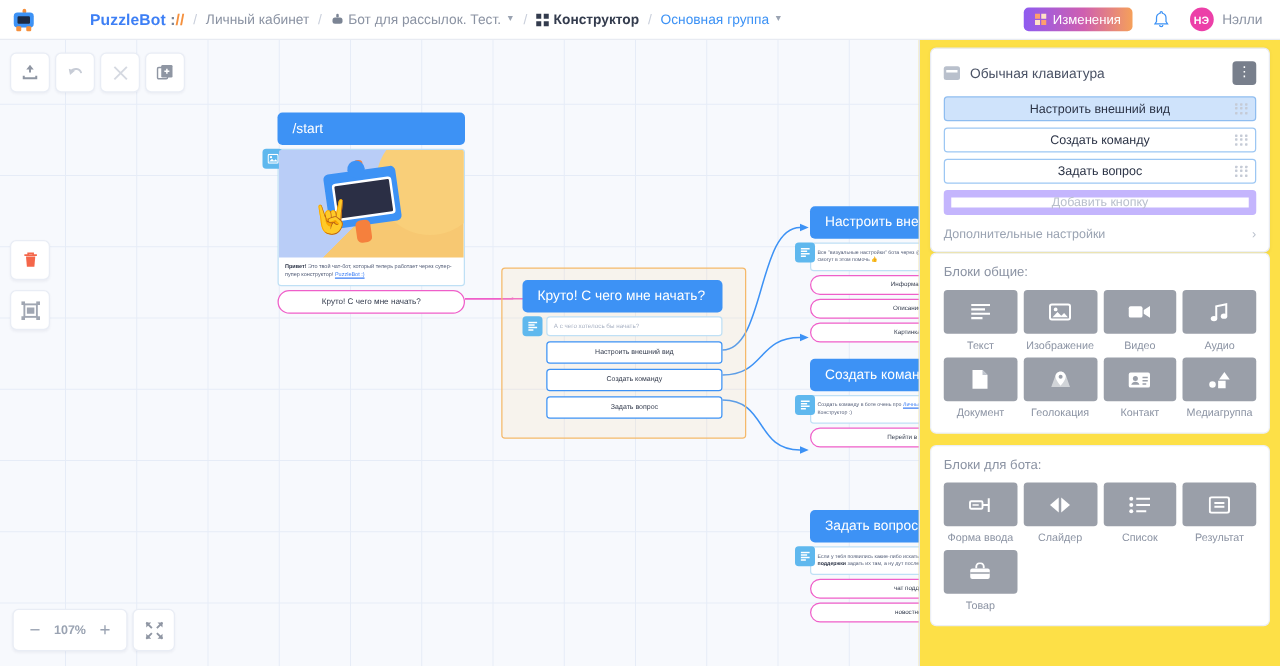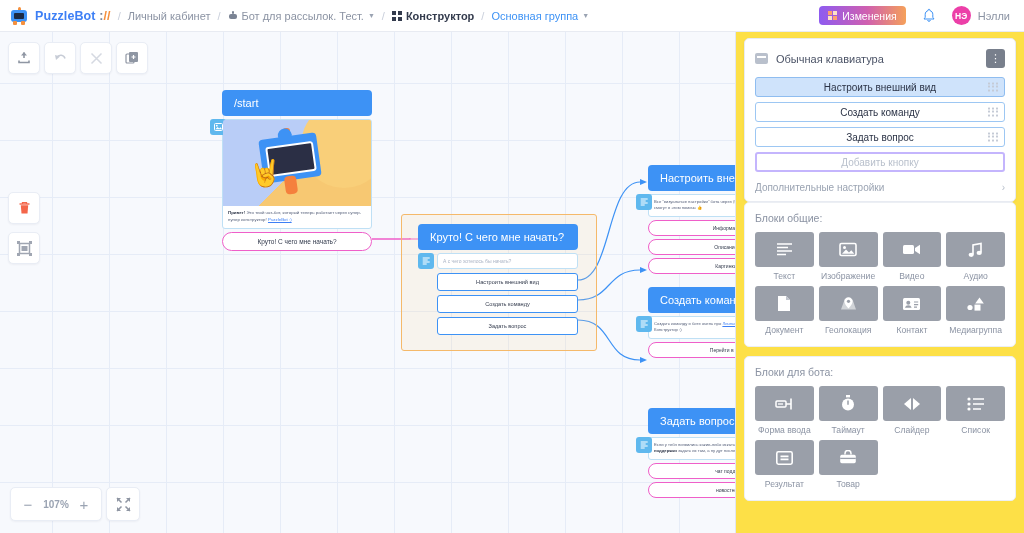--- a/index.html
+++ b/index.html
@@ -28,21 +28,21 @@
     background: #1b2a44; border-radius: 1px;
   }
   .logo-mark .dot {
     position: absolute; left: 7.5px; top: 0px; width: 3px; height: 4px;
     background: #f5903d; border-radius: 2px;
   }
   .logo-mark .footl, .logo-mark .footr {
     position: absolute; top: 14px; width: 4px; height: 4px; background:#f5903d; border-radius:1px;
   }
   .logo-mark .footl { left: 3px; } .logo-mark .footr { left: 11px; }
-  .brand { font-size: 12.5px; font-weight: bold; color: #3d7ff5; letter-spacing: .1px;}
+  .brand { font-size: 12.5px; font-weight: bold; color: #3d7ff5; letter-spacing: .1px; margin-left: 37px;}
   .brand .sep1 { color: #7a8699; font-weight: bold; }
   .brand .slashes { color: #f5903d; font-weight: bold; }
   .crumb-sep { color: #c9cfdb; font-size: 11px; margin: 0 7px; }
   .crumb { font-size: 11px; color: #8b93a3; display: flex; align-items: center; gap: 4px; white-space: nowrap;}
   .crumb.link { color: #8b93a3; }
   .crumb.blue { color: #3d92f5; }
   .crumb.dark { color: #333b4d; font-weight: bold; justify-content: flex-end; }
   .caret { font-size: 7px; color: #9aa3b2; }
   .bot-ico { width: 10px; height: 10px; position: relative; display:inline-block;}
   .bot-ico::before{content:"";position:absolute;left:1px;top:3px;width:8px;height:5px;background:#7b8494;border-radius:2px;}
@@ -202,21 +202,21 @@
     background: #fff; display: flex; align-items: center; justify-content: center;
     font-size: 10px; color: #2b3346; margin-bottom: 5px; cursor: pointer;
   }
   .kb-btn.active { background: #cfe3fb; border-color: #8fbdf0; }
   .kb-btn .dots {
     position: absolute; right: 5px; top: 50%; transform: translateY(-50%);
     width: 11px; height: 9px; display: grid; grid-template-columns: repeat(3,1fr);
     grid-template-rows: repeat(3,1fr); gap: 1px;
   }
   .kb-btn .dots i { background: #c5cbd6; width: 2px; height: 2px; border-radius: .5px;}
-  .kb-btn.ghost { border: 2px solid #c4b5fd; color: #b9c0cc; cursor: pointer; }
+  .kb-btn.ghost { border: 6px solid #c4b5fd; color: #b9c0cc; cursor: pointer; }
   .kb-extra {
     display: flex; align-items: center; font-size: 10px; color: #9aa3b2;
     padding-top: 5px; cursor: pointer;
   }
   .kb-extra .chev { margin-left: auto; font-size: 10px; color: #b9c0cc; }
 
   .add-row {
     display: flex; align-items: center; padding: 10px 10px 9px 12px;
   }
   .add-title { font-size: 11px; color: #6d7587; }
@@ -643,30 +643,20 @@
               <svg class="ic" width="19" height="14" viewBox="0 0 19 14">
                   <rect x="1" y="4" width="10" height="6" rx="1" fill="none" stroke="#fff" stroke-width="1.5"></rect>
                   <path d="M3 7h5" stroke="#fff" stroke-width="1.3"></path>
                   <path d="M11 7h5" stroke="#fff" stroke-width="1.5"></path>
                   <path d="M16 1.5v11" stroke="#fff" stroke-width="1.6"></path>
                 </svg>
             </div>
             <div class="pal-lbl">Форма ввода</div>
           </div>
 
-          <div class="pal-cell">
-            <div class="pal-tile">
-              <svg class="ic" width="14" height="17" viewBox="0 0 14 17">
-                  <rect x="5" y="0" width="4" height="2.4" fill="#fff"></rect>
-                  <circle cx="7" cy="9.5" r="6" fill="#fff"></circle>
-                  <path d="M7 5.5v4.3" stroke="#9a9fa9" stroke-width="1.5"></path>
-                </svg>
-            </div>
-            <div class="pal-lbl">Таймаут</div>
-          </div>
 
           <div class="pal-cell">
             <div class="pal-tile">
               <svg class="ic" width="18" height="14" viewBox="0 0 18 14">
                   <polygon points="8,1 8,13 1,7" fill="#fff"></polygon>
                   <polygon points="10,1 10,13 17,7" fill="#fff"></polygon>
                 </svg>
             </div>
             <div class="pal-lbl">Слайдер</div>
           </div>

